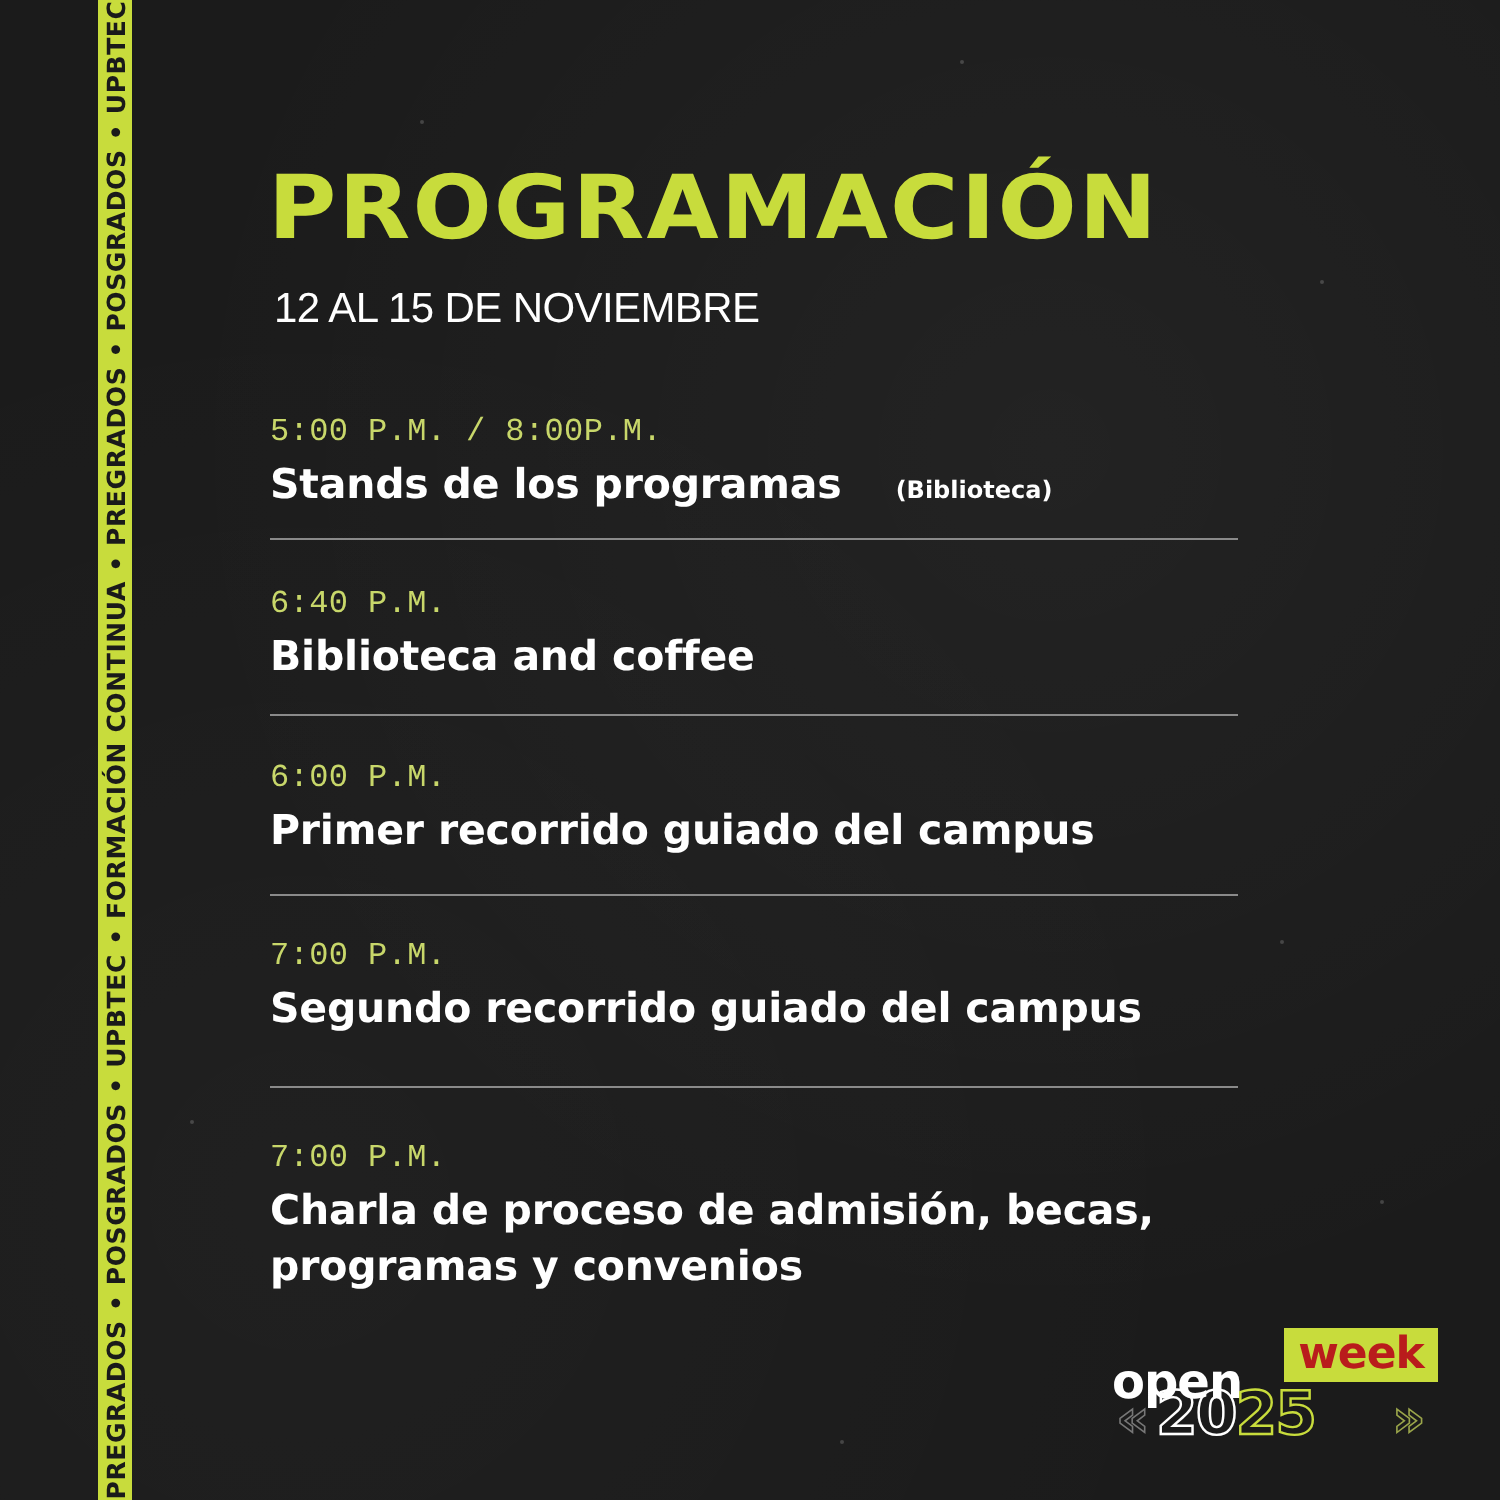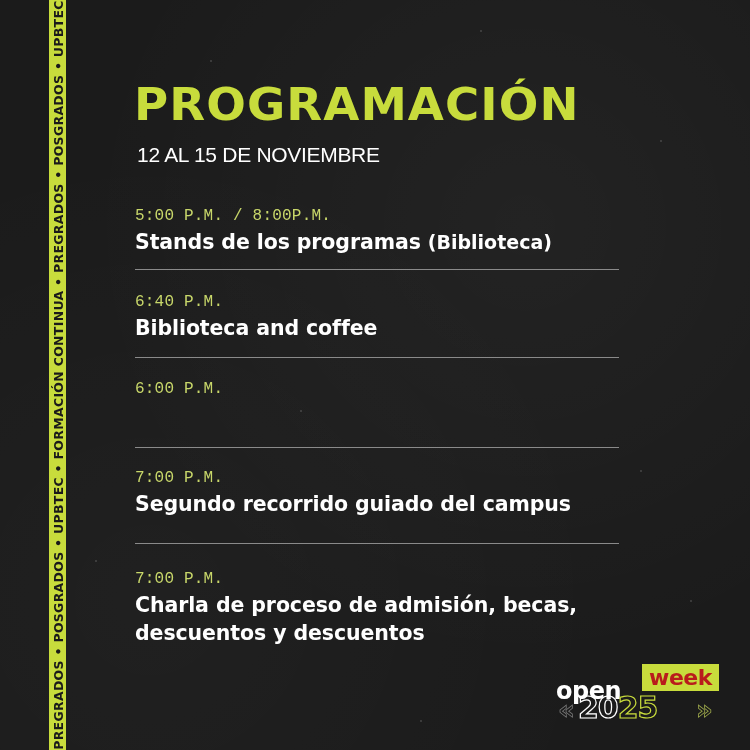--- a/index.html
+++ b/index.html
@@ -74,21 +74,21 @@
     }
     .event {
       font-family: "DejaVu Sans", sans-serif;
       font-weight: bold;
       font-size: 20.5px;
       color: #ffffff;
       line-height: 28px;
       margin-top: 2px;
       letter-spacing: -0.1px;
     }
-    .event .note { font-size: 19px; letter-spacing: 0; }
+    .event .note { font-size: 12px; letter-spacing: 0; margin-left: 20px; }
     .sep {
       position: absolute; left: 135px; width: 484px; height: 1px;
       background: #8a8a8a;
     }
 
     
     .logo { position: absolute; left: 556px; top: 661px; width: 170px; height: 70px; }
     .logo-open {
       position: absolute; left: 0; top: 16px;
       font-family: "DejaVu Sans", sans-serif; font-weight: bold;
@@ -150,34 +150,35 @@
   <div class="sep" style="top:269px"></div>
 
   <div class="item" style="top:292px">
     <div class="time">6:40 P.M.</div>
     <div class="event">Biblioteca and coffee</div>
   </div>
   <div class="sep" style="top:357px"></div>
 
   <div class="item" style="top:379px">
     <div class="time">6:00 P.M.</div>
+    <div class="event">Primer recorrido guiado del campus</div>
   </div>
   <div class="sep" style="top:447px"></div>
 
   <div class="item" style="top:468px">
     <div class="time">7:00 P.M.</div>
     <div class="event">Segundo recorrido guiado del campus</div>
   </div>
   <div class="sep" style="top:543px"></div>
 
   <div class="item" style="top:569px">
     <div class="time">7:00 P.M.</div>
     <div class="event">
       <div>Charla de proceso de admisión, becas,</div>
-      <div>descuentos y descuentos</div>
+      <div>programas y convenios</div>
     </div>
   </div>
 
   <div class="logo">
     <div class="logo-open">open</div>
     <div class="logo-week">week</div>
     <div class="chev l">«</div>
     <div class="logo-year">
       <span class="w">20</span><span class="y">25</span>
     </div>

